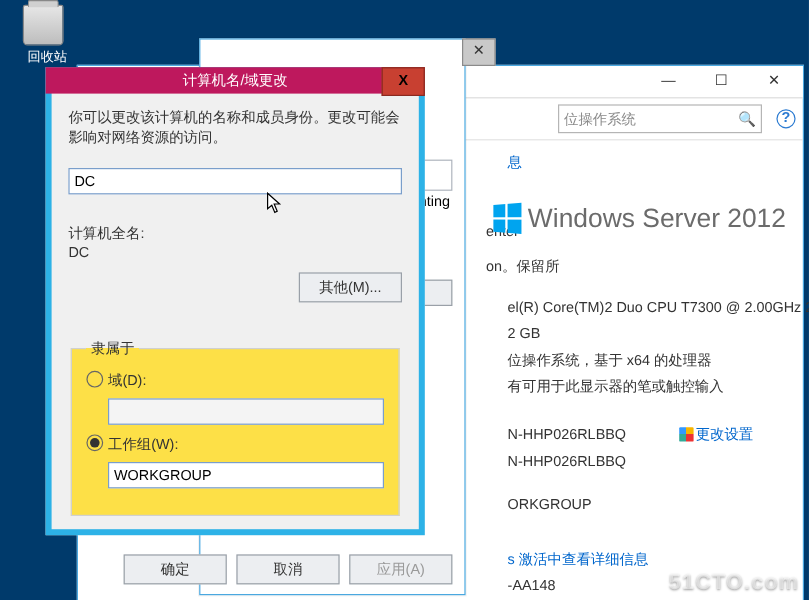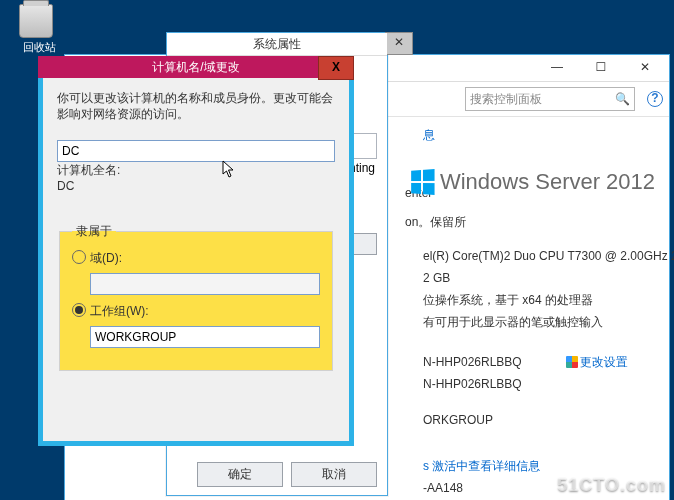--- a/index.html
+++ b/index.html
@@ -111,21 +111,21 @@
     background:#c84031; color:#000; text-align:center; line-height:20px; font-weight:bold;
     border:1px solid #8a2a20;
   }
   .dlg-rename .rb{padding:12px 14px; color:#333;}
   .dlg-rename .desc{line-height:16px; margin-bottom:18px;}
   .dlg-rename label{display:block; margin-bottom:4px;}
   .txt{
     width:100%; box-sizing:border-box; height:22px; border:1px solid #7a9ecb; background:#fff;
     padding:2px 4px; font-family:inherit; font-size:12px;
   }
-  .readonly{color:#333; margin-top:0;}
+  .readonly{color:#333; margin-top:24px;}
   .other-btn{float:right; margin-top:10px;}
   .fieldset{
     border:1px solid #d0d0d0; padding:10px 12px 14px 12px; margin-top:30px;
     background:#fde047;
   }
   .fieldset legend{padding:0 4px; color:#333;}
   .radio-row{display:flex; gap:4px; margin-bottom:4px;}
   .radio{appearance:none; width:12px; height:12px; border:1px solid #666; border-radius:50%; position:relative;}
   .radio.checked:after{content:""; position:absolute; inset:2px; background:#333; border-radius:50%;}
   .fieldset .txt{margin:2px 0 8px 18px; width:calc(100% - 18px);}
@@ -151,21 +151,21 @@
 
 <div class="win-parent">
   <div class="titlebar">
     <div class="spacer"></div>
     <div class="winbtn">—</div>
     <div class="winbtn">☐</div>
     <div class="winbtn close">✕</div>
   </div>
   <div class="toolbar">
     <div class="search-box">
-      <span>搜索控制面板</span>
+      <span>位操作系统</span>
       <span class="mag">🔍</span>
     </div>
     <div class="help-icon">?</div>
   </div>
   <div class="parent-body">
     <div class="link-blue" style="margin-left:344px;">息</div>
     <div style="margin-left:326px; margin-top:42px;">enter</div>
     <div style="margin-left:326px; margin-top:14px;">on。保留所</div>
 
     <div class="logo-area">
@@ -194,51 +194,52 @@
       <div>ORKGROUP</div>
       <div style="height:24px;"></div>
       <div class="link-blue">s 激活中查看详细信息</div>
       <div>-AA148</div>
     </div>
   </div>
 </div>
 
 <div class="dlg-sysprop">
   <div class="dlg-close-outside">✕</div>
-  <div class="dlg-title">系统属性</div>
   <div class="dlg-body">
     <div class="fragment" style="top:100px; right:10px;">
       <div class="inputlike2"></div>
     </div>
     <div class="fragment" style="top:128px; right:12px;">nting</div>
     <div class="fragment" style="top:200px; right:10px;">
       <span class="btn">e(C)...</span>
     </div>
   </div>
   <div class="dlg-foot">
     <span class="btn">确定</span>
     <span class="btn">取消</span>
+    <span class="btn disabled">应用(A)</span>
   </div>
 </div>
 
 <div class="dlg-rename">
   <div class="rt">
     <span>计算机名/域更改</span>
     <div class="rx">X</div>
   </div>
   <div class="rb">
     <div class="desc">你可以更改该计算机的名称和成员身份。更改可能会影响对网络资源的访问。</div>
 
     <input class="txt" value="DC" style="">
 
     <div class="readonly">
       <div>计算机全名:</div>
       <div>DC</div>
     </div>
 
+    <span class="btn other-btn">其他(M)...</span>
     <div style="clear:both;"></div>
 
     <fieldset class="fieldset">
       <legend>隶属于</legend>
 
       <div class="radio-row">
         <span class="radio"></span>
         <span>域(D):</span>
       </div>
       <input class="txt disabled" disabled="" value="" style="">

